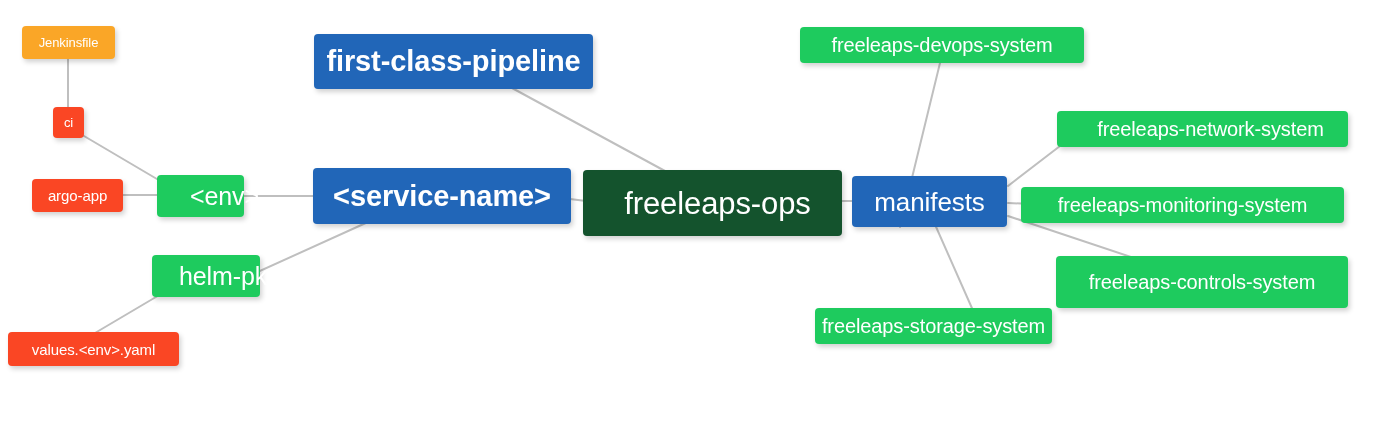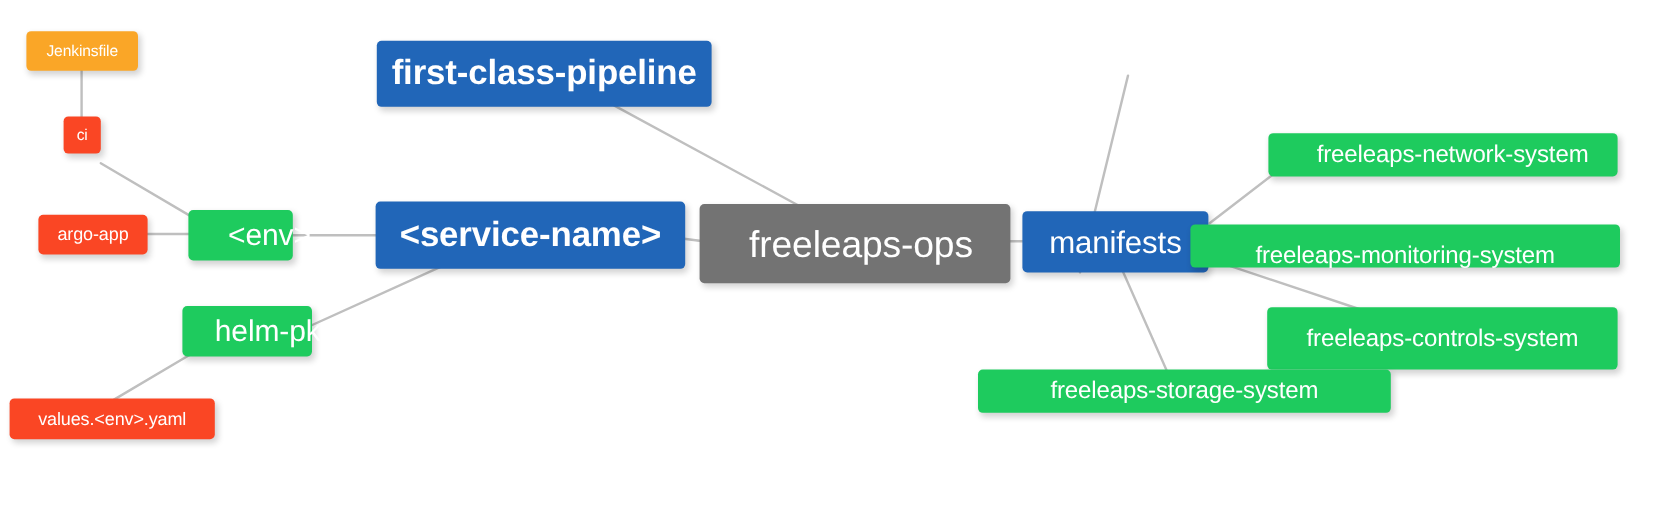--- a/index.html
+++ b/index.html
@@ -37,21 +37,21 @@
     justify-content: center;
     color: #ffffff;
     border-radius: 4px;
     white-space: nowrap;
     box-shadow: 2px 3px 5px rgba(0,0,0,0.18);
     letter-spacing: -0.1px;
     line-height: 1;
     user-select: none;
   }
   .n-root {
-    background: #737373;
+    background: #14532d;
     font-size: 31px;
     padding-left: 10px;
   }
   .n-blue-lg {
     background: #2166b8;
     font-size: 29px;
     font-weight: bold;
   }
   .n-blue-md {
     background: #2166b8;
@@ -112,21 +112,21 @@
 
     <path class="edge" d="M 1008 203 L 1053 205"></path>
 
     <path class="edge" d="M 1008 216 L 1155 265"></path>
   </svg>
 
   <div class="node n-orange" style="left:22px; top:26px; width:93px; height:33px;">
     <span>Jenkinsfile</span>
   </div>
 
-  <div class="node n-red-sm" style="left:53px; top:97px; width:31px; height:31px;">
+  <div class="node n-red-sm" style="left:53px; top:107px; width:31px; height:31px;">
     <span>ci</span>
   </div>
 
   <div class="node n-red" style="left:32px; top:179px; width:91px; height:33px;">
     <span>argo-app</span>
   </div>
 
   <div class="node n-green-md" style="left:157px; top:175px; width:87px; height:42px;">
     <span>&lt;env&gt;</span>
   </div>
@@ -148,30 +148,33 @@
   </div>
 
   <div class="node n-root" style="left:583px; top:170px; width:259px; height:66px;">
     <span>freeleaps-ops</span>
   </div>
 
   <div class="node n-blue-md" style="left:852px; top:176px; width:155px; height:51px;justify-content:center;">
     <span>manifests</span>
   </div>
 
+  <div class="node n-green" style="left:800px; top:27px; width:284px; height:36px;">
+    <span>freeleaps-devops-system</span>
+  </div>
 
   <div class="node n-green" style="left:1057px; top:111px; width:291px; height:36px;padding-left:16px;">
     <span>freeleaps-network-system</span>
   </div>
 
-  <div class="node n-green" style="left:992px; top:187px; width:358px; height:36px;align-items:flex-end;">
+  <div class="node n-green" style="left:1021px; top:187px; width:323px; height:36px;">
     <span>freeleaps-monitoring-system</span>
   </div>
 
   <div class="node n-green" style="left:1056px; top:256px; width:292px; height:52px;">
     <span>freeleaps-controls-system</span>
   </div>
 
-  <div class="node n-green" style="left:815px; top:308px; width:344px; height:36px;">
+  <div class="node n-green" style="left:815px; top:308px; width:237px; height:36px;">
     <span>freeleaps-storage-system</span>
   </div>
 
 </div>
 
 </body></html>

